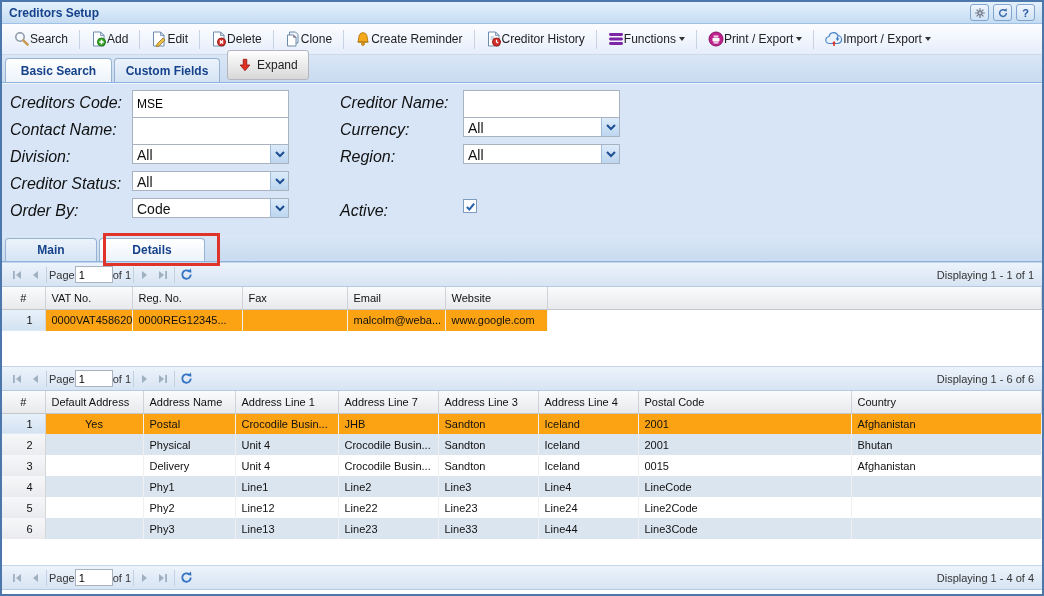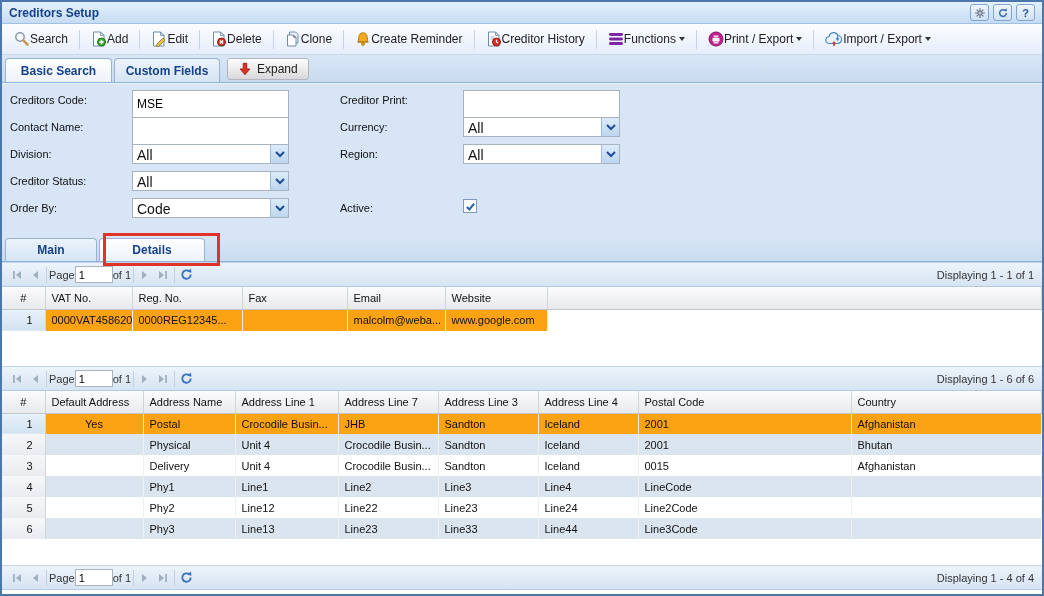--- a/index.html
+++ b/index.html
@@ -18,27 +18,27 @@
   .tbtn { display: flex; align-items: center; padding: 3px 7px; font-size: 12px; color: #222; border-radius: 3px; cursor: pointer; white-space: nowrap; }
   .tsep { width: 1px; height: 19px; background: #c7d3e2; margin: 0 4px; }
   .caret { width: 0; height: 0; border-left: 3.5px solid transparent; border-right: 3.5px solid transparent; border-top: 4px solid #333; margin-left: 3px; }
 
   
   .tabstrip { height: 28px; background: linear-gradient(#d9e6f6, #c9dbf0); display: flex; align-items: flex-end; padding-left: 3px; border-bottom: 1px solid #8db2dd; }
   .tab { height: 24px; display: flex; align-items: center; justify-content: center; font-weight: bold; color: #15428b; font-size: 12px; border: 1px solid #98b2d2; border-bottom: none; border-radius: 4px 4px 0 0; margin-right: 2px; cursor: pointer; }
   .tab.active { background: linear-gradient(#ffffff, #edf3fa); }
   .tab.inactive { background: linear-gradient(#ecf3fb, #d5e4f4); }
   .w107 { width: 107px; } .w106 { width: 106px; } .w104 { width: 92px; }
-  .expand-btn { height: 22px; margin: 0 0 2px 5px; display: flex; align-items: center; gap: 5px; padding: 0 10px; background: linear-gradient(#fefefe, #d8d8d8); border: 1px solid #b3b6bf; border-radius: 3px; font-size: 12px; color: #222; cursor: pointer; }
+  .expand-btn { height: 30px; margin: 0 0 2px 5px; display: flex; align-items: center; gap: 5px; padding: 0 10px; background: linear-gradient(#fefefe, #d8d8d8); border: 1px solid #b3b6bf; border-radius: 3px; font-size: 12px; color: #222; cursor: pointer; }
   .tabstrip2 { height: 27px; background: linear-gradient(#d9e6f6, #c9dbf0); display: flex; align-items: flex-end; padding-left: 3px; border-bottom: 1px solid #8db2dd; }
   .tabstrip2 .tab { height: 23px; }
 
   
   .formpanel { height: 152px; background: #d7e5f6; position: relative; border-top: 1px solid #eef5fc; }
-  .f-label { position: absolute; font-size: 11px; color: #111; }
+  .f-label { position: absolute; font-size: 16px; color: #111; font-style: italic; }
   .text-input { position: absolute; height: 28px; border: 1px solid #a8b3bf; background: #fff; font-size: 12px; padding: 0 4px; font-family: inherit; width: 157px; }
   .combo { position: absolute; height: 20px; border: 1px solid #a8b3bf; background: #fff; display: flex; align-items: stretch; width: 157px; cursor: pointer; }
   .combo .val { flex: 1; font-size: 14px; padding: 2px 0 0 4px; color: #111; overflow: hidden; }
   .combo .trigger { width: 18px; background: linear-gradient(#dcebfa, #bdd6ef); border-left: 1px solid #9fbcdd; display: flex; align-items: center; justify-content: center; }
   .checkbox { position: absolute; width: 14px; height: 14px; border: 1px solid #7d9bbd; background: #fff; display: flex; align-items: center; justify-content: center; cursor: pointer; }
 
   
   .pager { height: 25px; background: linear-gradient(#ecf3fb, #d7e4f3); border-top: 1px solid #c3d5e8; border-bottom: 1px solid #b6cbe2; display: flex; align-items: center; padding: 0 6px; font-size: 11px; color: #333; }
   .pg-btn { width: 18px; height: 18px; display: flex; align-items: center; justify-content: center; cursor: pointer; }
   .pg-input { width: 38px; height: 17px; border: 1px solid #a8b3bf; font-size: 11px; padding: 0 3px; font-family: inherit; }
@@ -238,21 +238,21 @@
             <path d="M6 1.5h4v6.5h3.5L8 14.5 2.5 8H6z" fill="#e03224" stroke="#9c1a10"></path>
           </svg>
         </span>
       <span>Expand</span>
     </span>
   </div>
 
   <div class="formpanel">
     <span class="f-label" style="left:8px;top:10px;">Creditors Code:</span>
     <input class="text-input" style="left: 130px; top: 6px;" value="MSE">
-    <span class="f-label" style="left:338px;top:10px;">Creditor Print:</span>
+    <span class="f-label" style="left:338px;top:10px;">Creditor Name:</span>
     <input class="text-input" style="left: 461px; top: 6px;" value="">
 
     <span class="f-label" style="left:8px;top:37px;">Contact Name:</span>
     <input class="text-input" style="left: 130px; top: 33px;" value="">
     <span class="f-label" style="left:338px;top:37px;">Currency:</span>
     <span class="combo" style="left:461px;top:33px;">
       <span class="val">All</span>
       <span class="trigger">
           <svg width="10" height="8" viewBox="0 0 10 8">
             <polyline points="1,2 5,6 9,2" fill="none" stroke="#1e4e92" stroke-width="2"></polyline>

